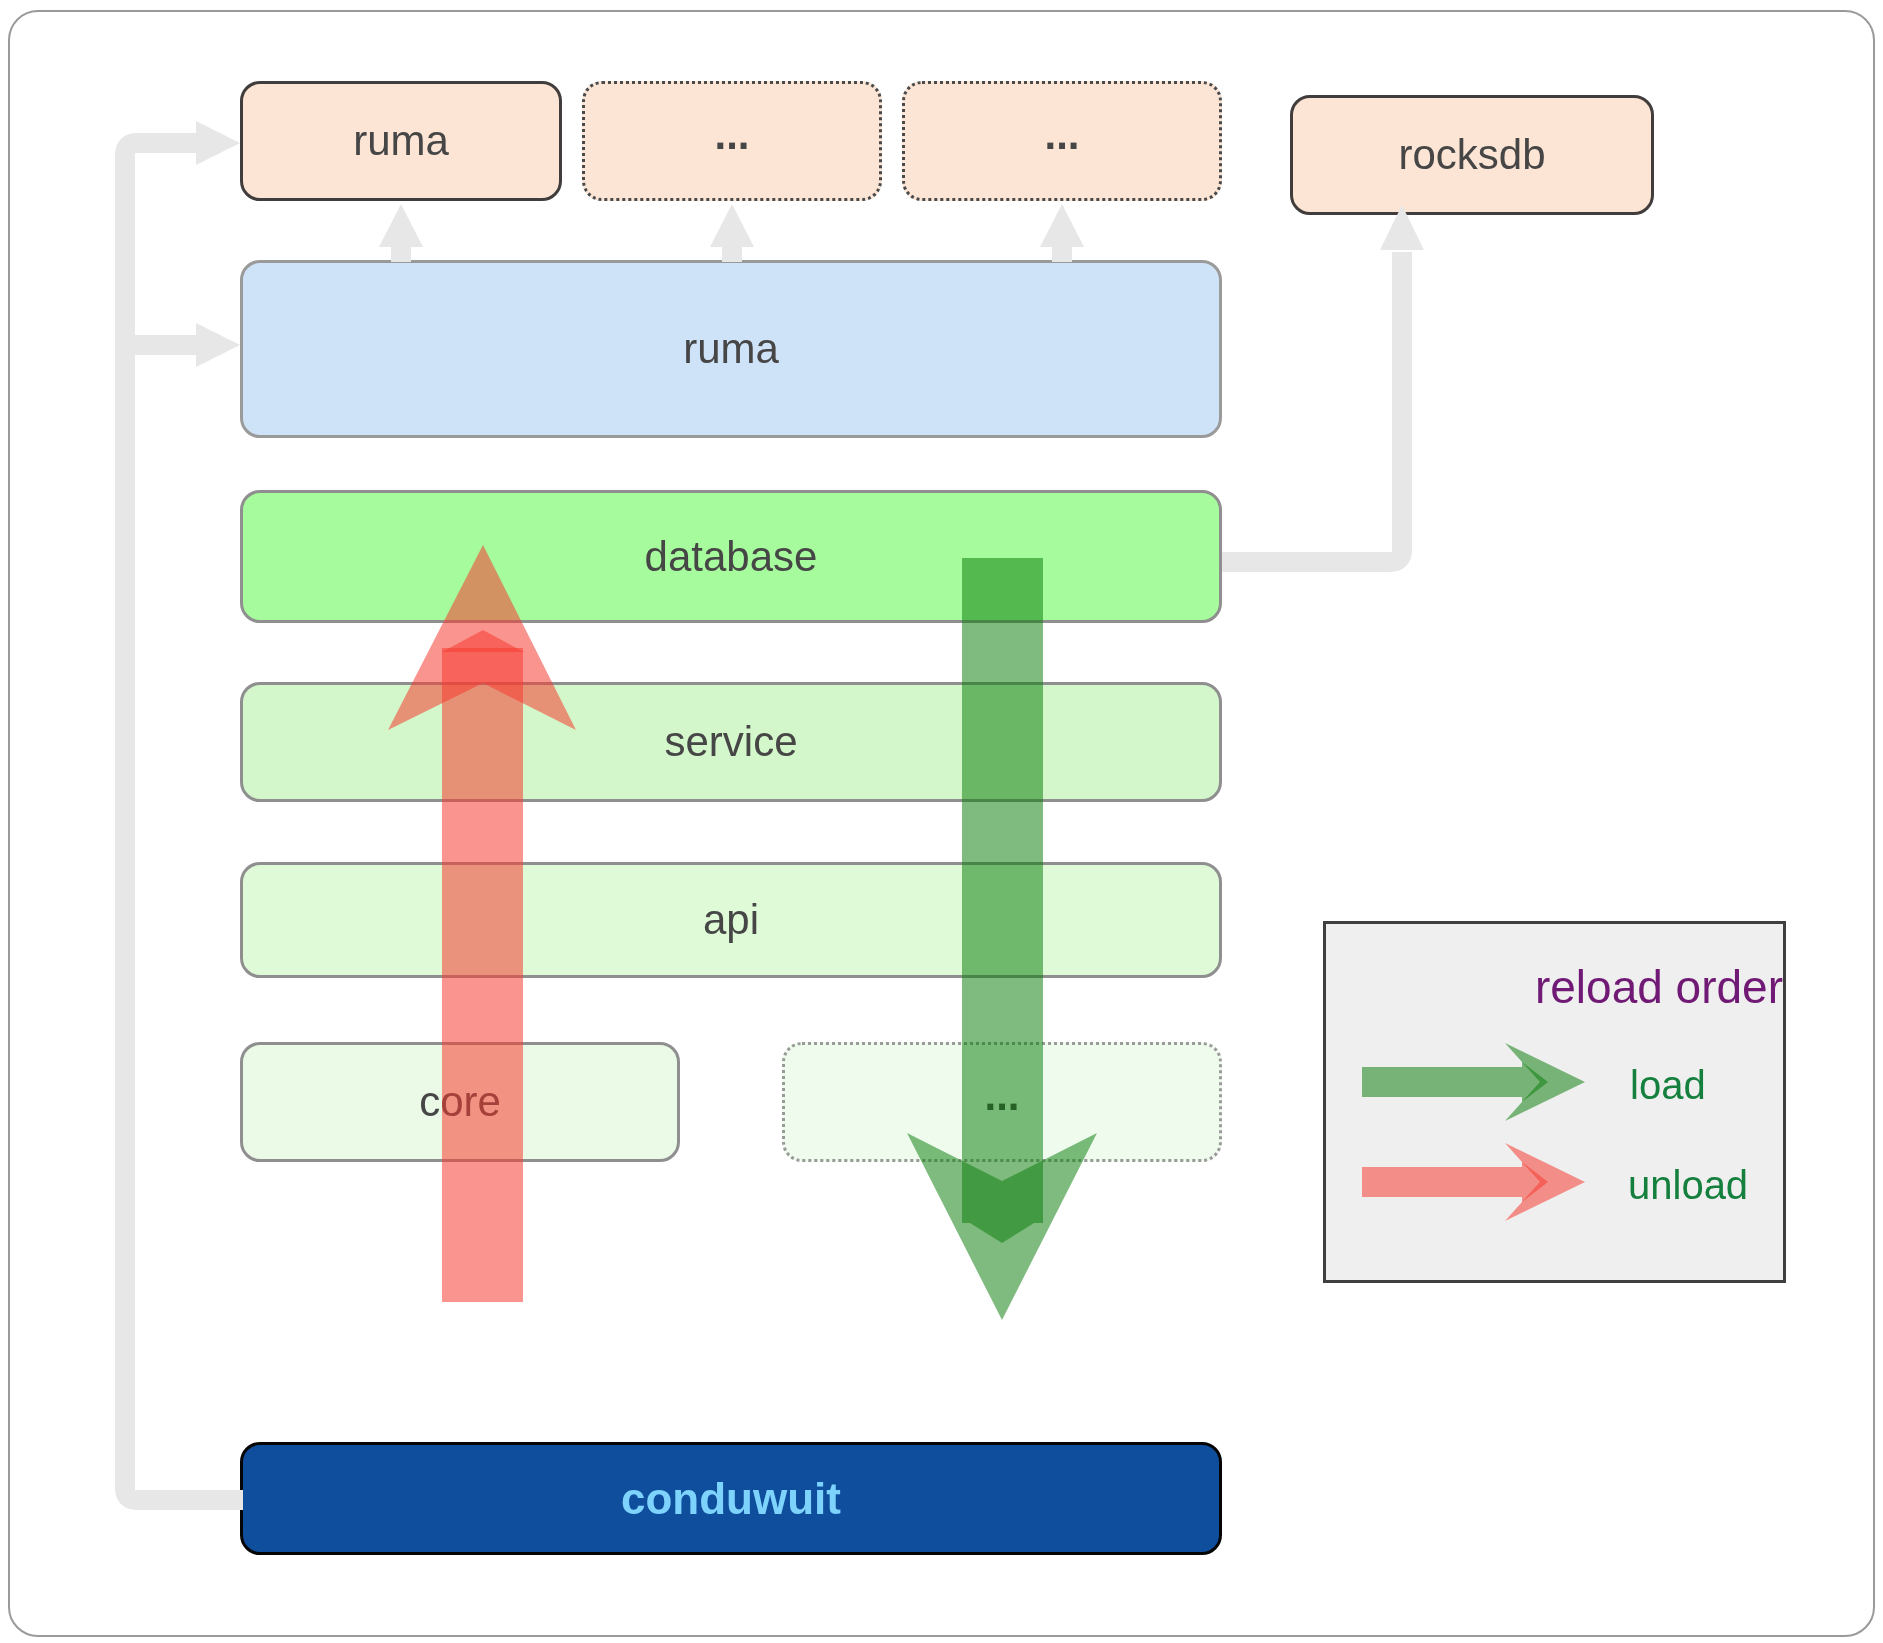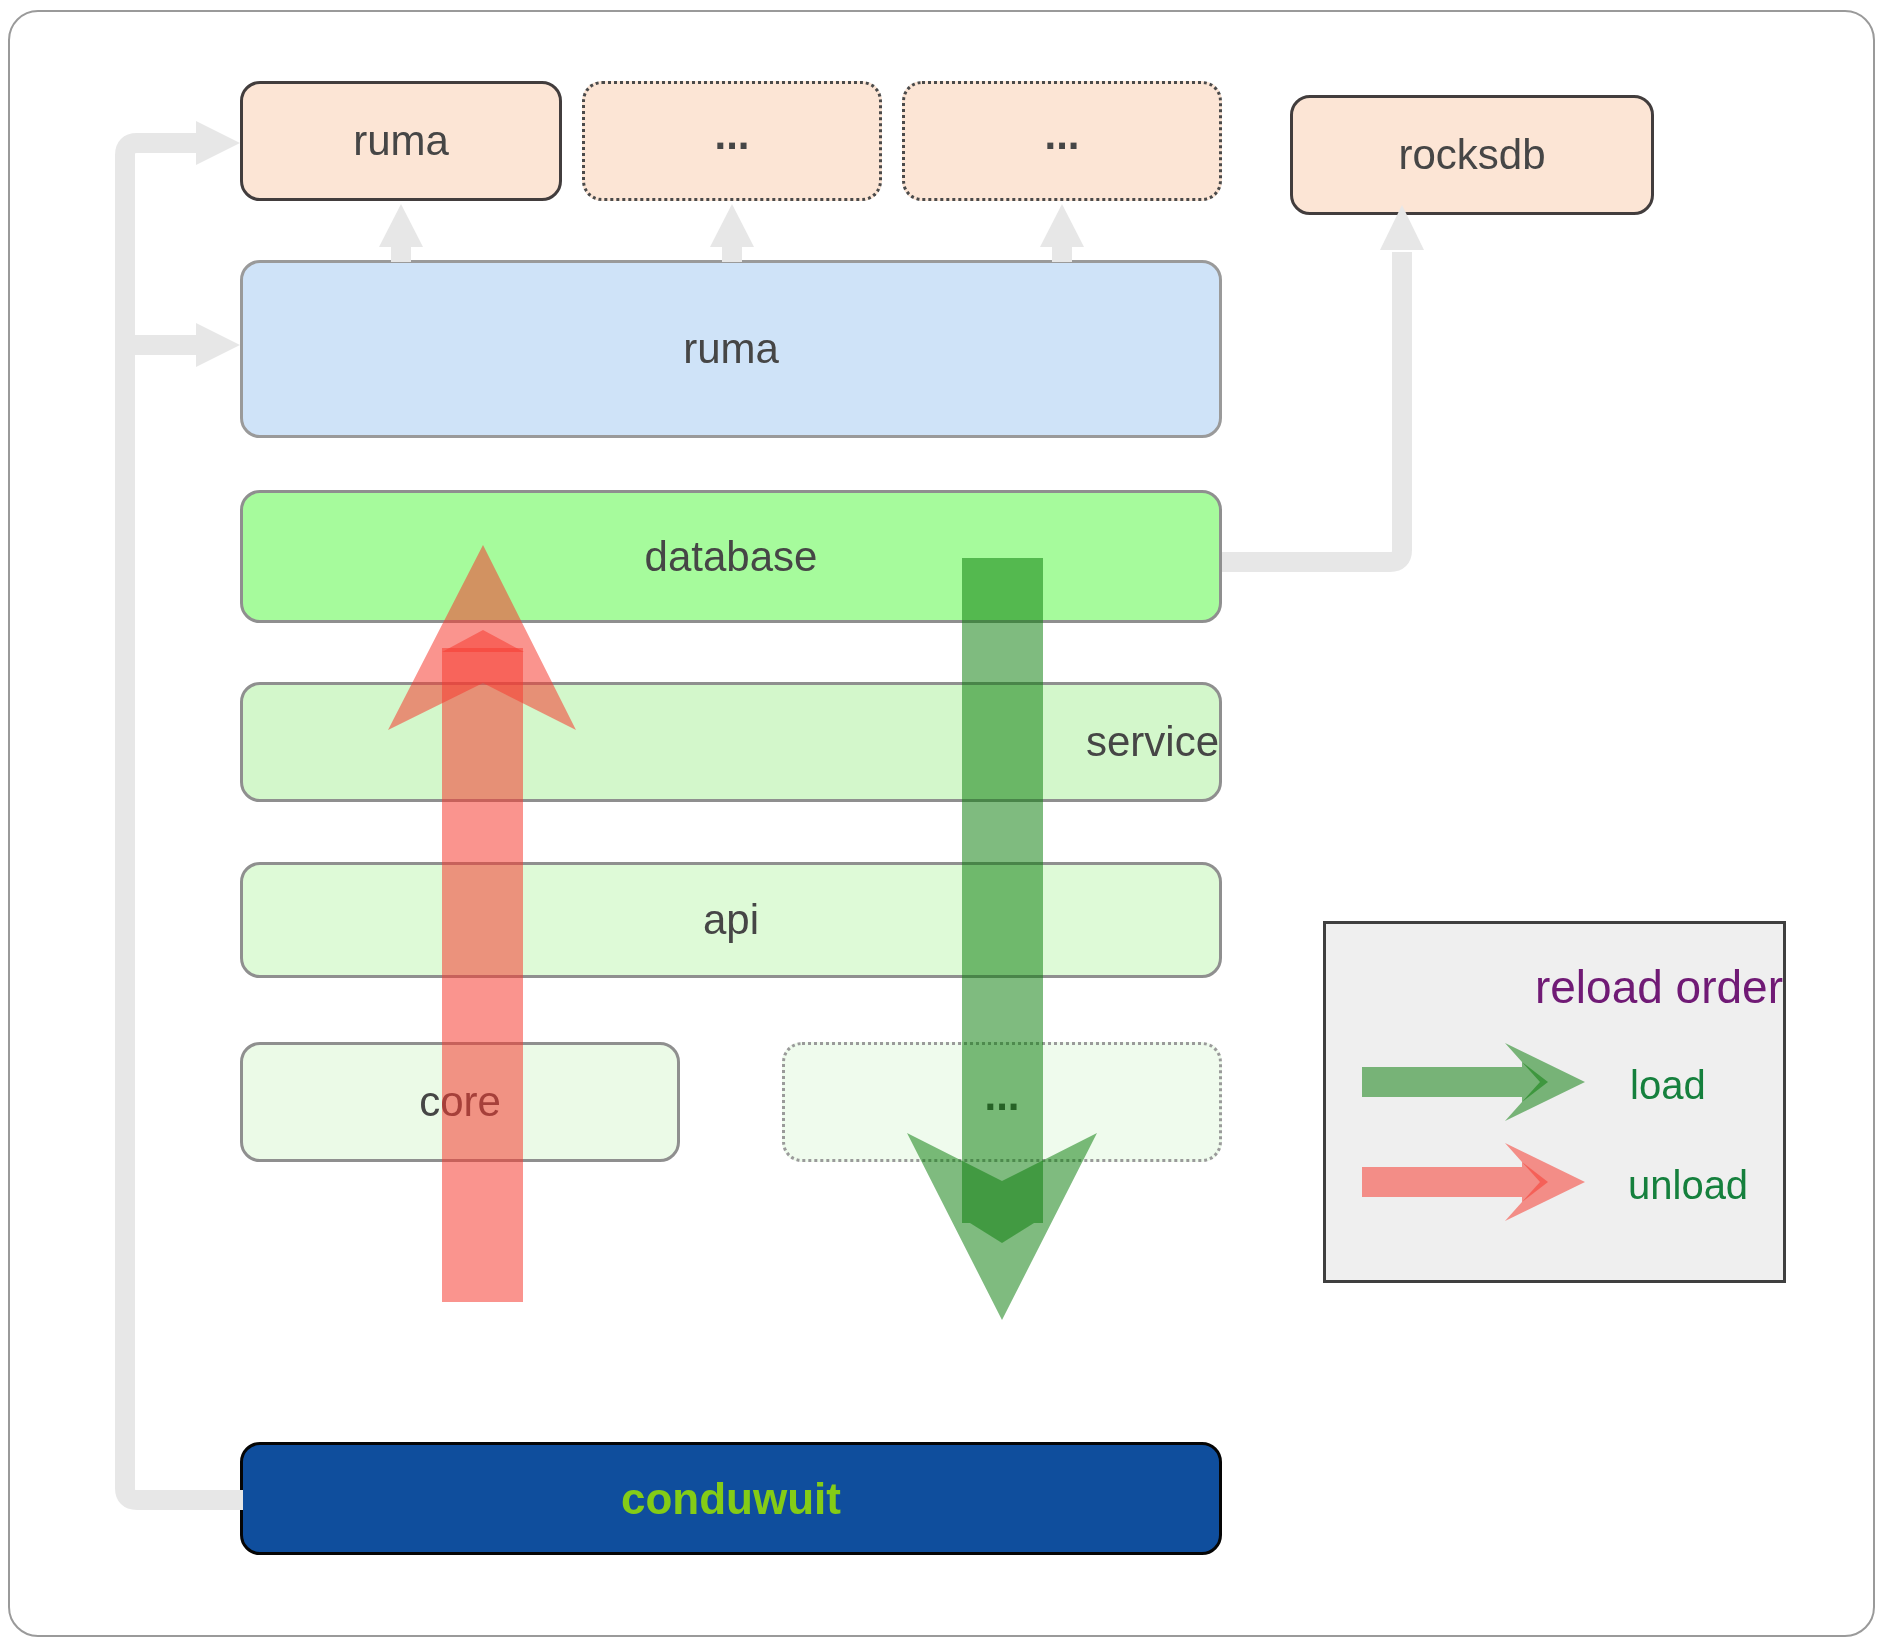--- a/index.html
+++ b/index.html
@@ -12,21 +12,21 @@
     font-size:42px;color:#464646;}
   .solid-dark{border:3px solid #423d3d;background:#fce5d5;}
   .dotted-dark{border:3px dotted #4a4a4a;background:#fce5d5;}
   .core{border:3px solid #9a9a9a;background:#cfe3f8;}
   .database{border:3px solid #8f8f8f;background:#a6fb9c;}
   .service{border:3px solid #8f8f8f;background:#d3f7cb;}
   .api{border:3px solid #8f8f8f;background:#defad7;}
   .admin{border:3px solid #8f8f8f;background:#ebfae7;}
   .dotted-green{border:3px dotted #9a9a9a;background:#effbed;}
   .router{border:3px solid #8f8f8f;background:#ffffff;}
-  .conduwuit{border:3px solid #050505;background:#0f4e9d;color:#84cc16;
+  .conduwuit{border:3px solid #050505;background:#0f4e9d;color:#7dd3fc;
     font-weight:600;font-size:44px;}
   .dots{font-weight:700;padding-bottom:12px;}
   .legend{position:absolute;left:1323px;top:921px;width:463px;height:362px;
     box-sizing:border-box;background:#efefef;border:3px solid #3f3f3f;}
   .legend-title{position:absolute;left:0;top:36px;width:100%;text-align:right;
     font-size:46px;color:#701a75;font-weight:500;}
   .legend-label{position:absolute;height:50px;line-height:50px;font-size:40px;color:#15803d;}
   .legend-label.load{left:304px;top:136px;}
   .legend-label.unload{left:302px;top:236px;}
   svg.overlay{position:absolute;left:0;top:0;pointer-events:none;}
@@ -50,21 +50,21 @@
   <div class="box solid-dark" style="left:1242px;top:95px;width:364px;height:120px;margin-left:48px;">
     <span>rocksdb</span>
   </div>
 
   <div class="box core" style="left:240px;top:260px;width:982px;height:178px;">
     <span>ruma</span>
   </div>
   <div class="box database" style="left:240px;top:490px;width:982px;height:133px;">
     <span>database</span>
   </div>
-  <div class="box service" style="left:240px;top:682px;width:982px;height:120px;justify-content:flex-end;">
+  <div class="box service" style="left:240px;top:682px;width:982px;height:120px;">
     <span>service</span>
   </div>
   <div class="box api" style="left:240px;top:862px;width:982px;height:116px;text-align:center;">
     <span>api</span>
   </div>
   <div class="box admin" style="left:240px;top:1042px;width:440px;height:120px;">
     <span>core</span>
   </div>
   <div class="box dotted-green dots" style="left:782px;top:1042px;width:440px;height:120px;">
     <span>...</span>

